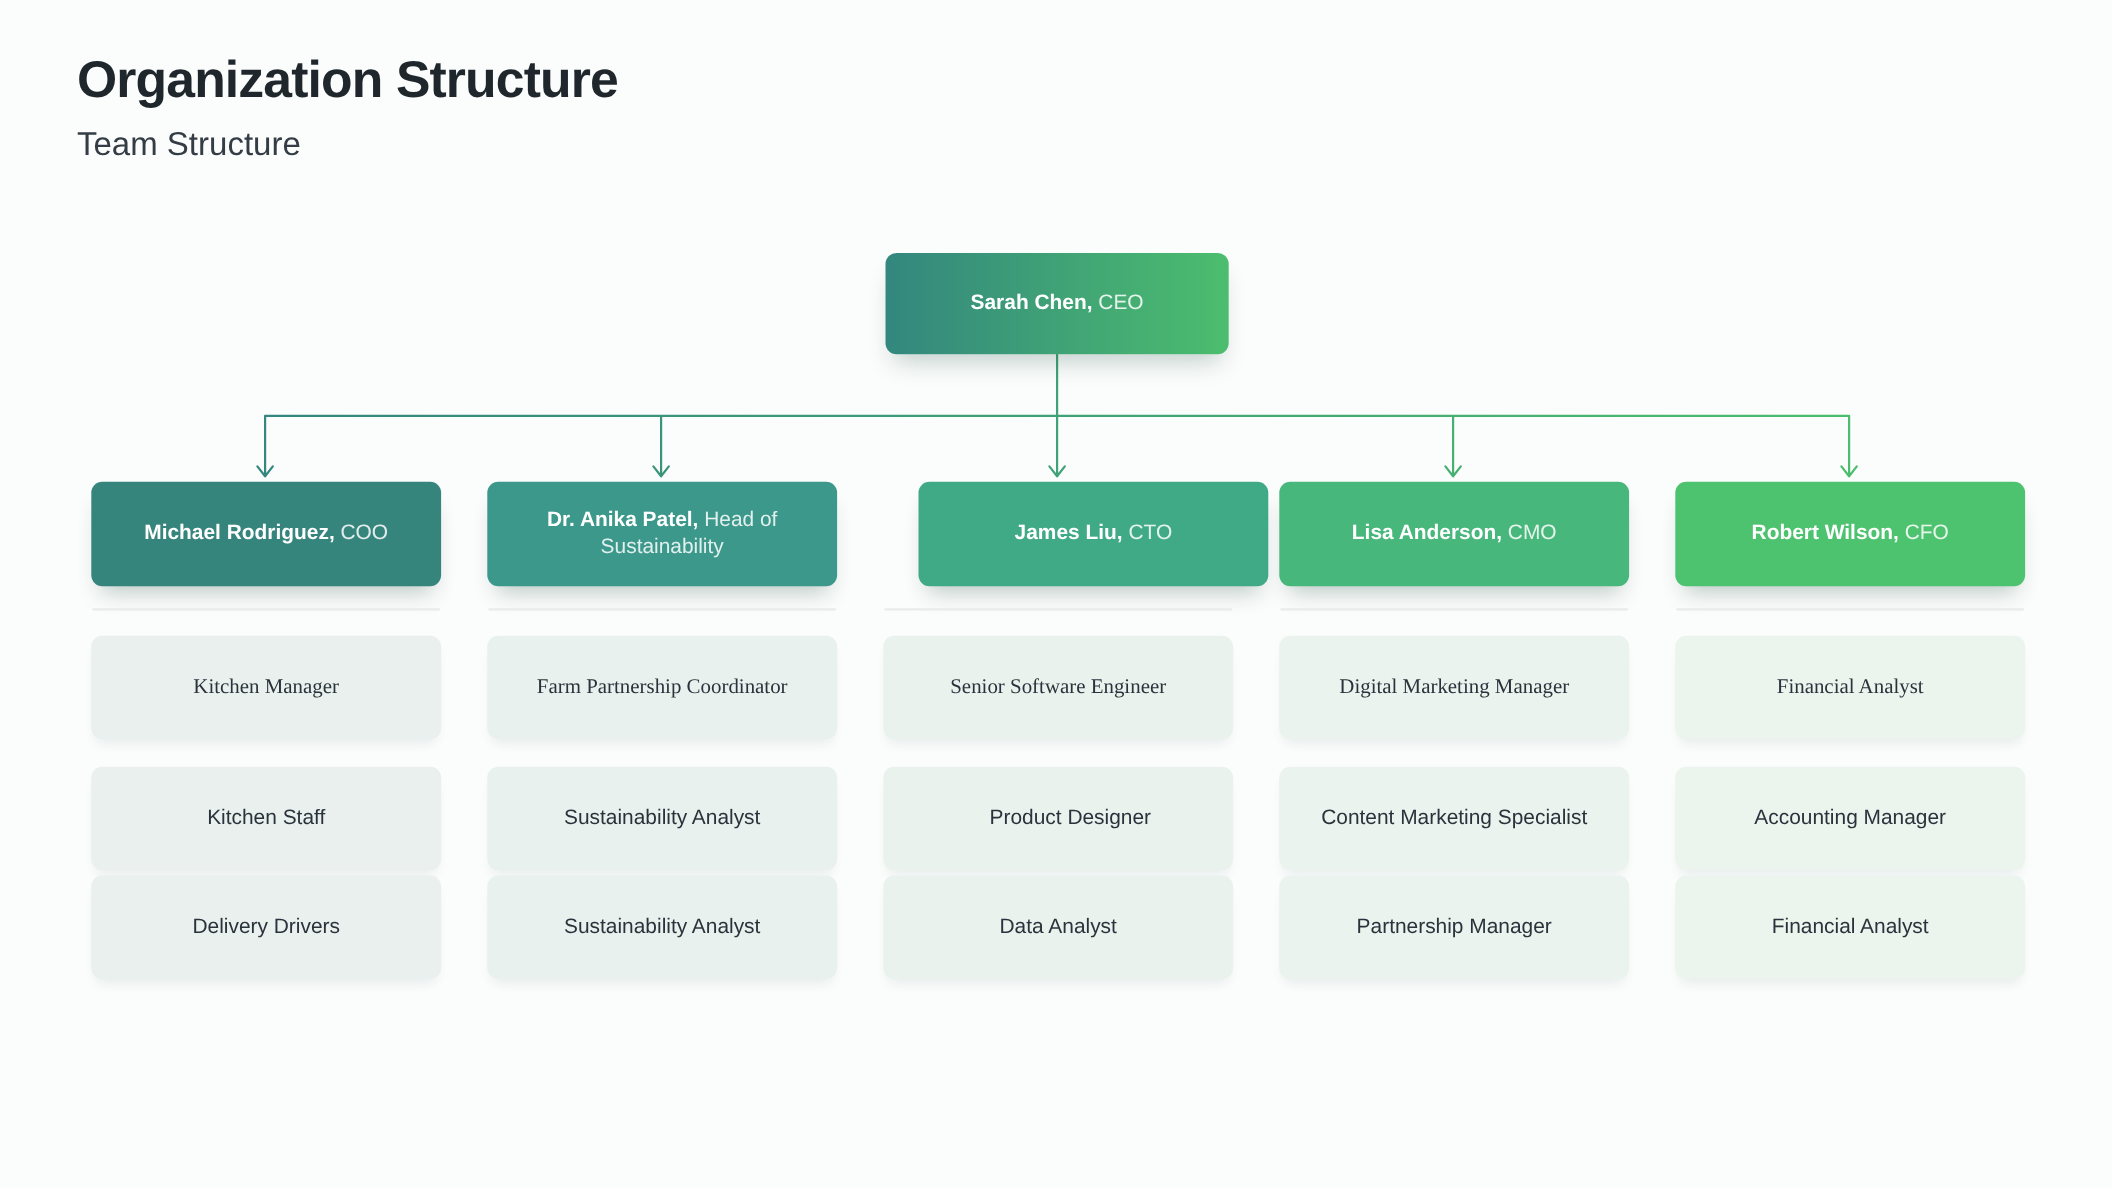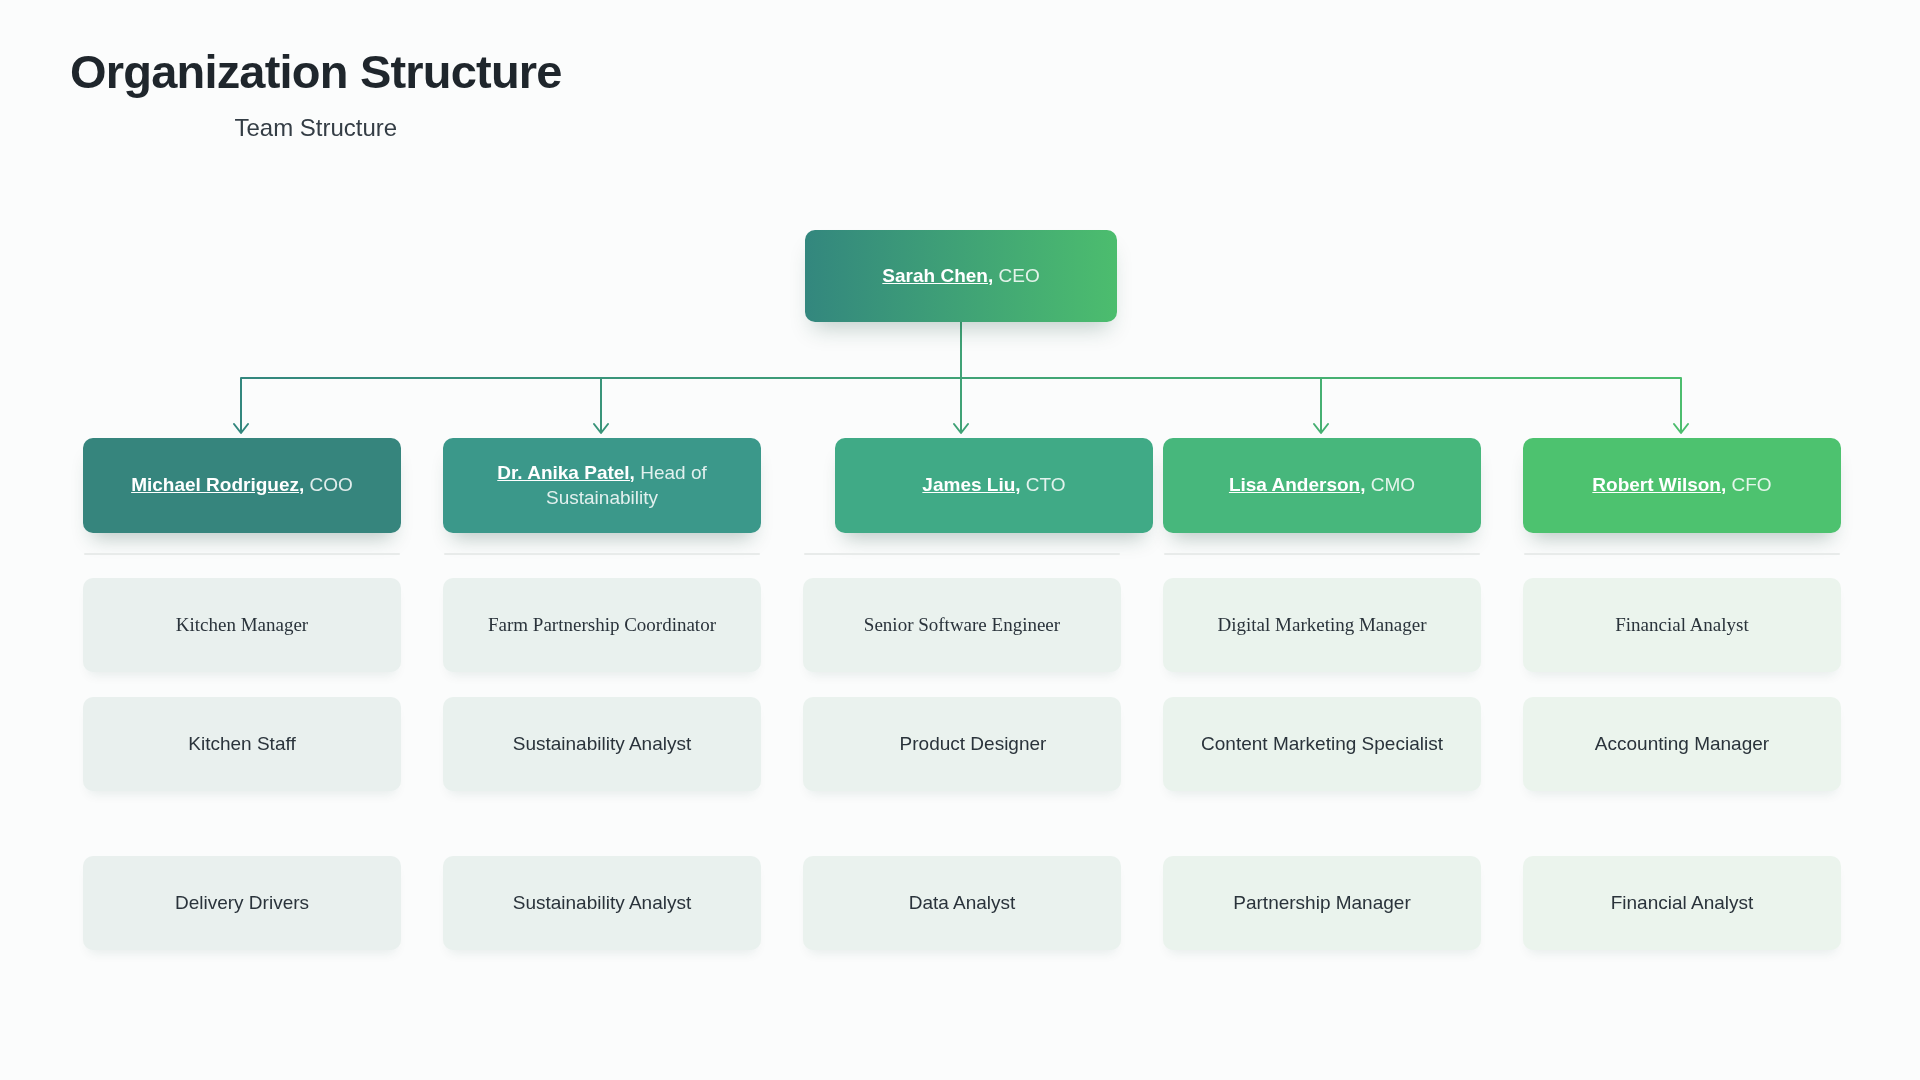--- a/index.html
+++ b/index.html
@@ -18,25 +18,24 @@
   .header { position: absolute; left: 70px; top: 44px; }
   .page-title {
     font-size: 47px;
     font-weight: 700;
     letter-spacing: -0.8px;
     color: #1F262C;
     line-height: 1.2;
   }
   .page-subtitle {
     margin-top: 14px;
-    font-size: 24px;
+    font-size: 30px;
     font-weight: 400;
     color: #343D45;
     line-height: 1.2;
-    text-align: center;
   }
 
   
   .chart { position: absolute; inset: 0; }
 
   .connectors {
     position: absolute;
     left: 0; top: 0;
     width: 1920px; height: 1080px;
     pointer-events: none;
@@ -46,21 +45,21 @@
     position: absolute;
     display: flex;
     align-items: center;
     justify-content: center;
     text-align: center;
     border-radius: 10px;
     color: #ffffff;
     font-size: 19px;
     line-height: 1.3;
   }
-  .node .name { font-weight: 700; text-decoration: underline; }
+  .node .name { font-weight: 700; }
   .node .role { font-weight: 400; color: rgba(255,255,255,0.85); }
 
   .root-node {
     left: 805px; top: 230px;
     width: 312px; height: 92px;
     background: linear-gradient(90deg, var(--g1, #33877E), var(--g2, #4CBD6E));
     box-shadow: 0 14px 22px -8px rgba(20, 70, 55, 0.25);
     padding: 0 24px;
   }
 
@@ -96,21 +95,21 @@
     text-align: center;
     border-radius: 10px;
     padding: 0 26px;
     color: #2A333B;
     font-size: 19px;
     line-height: 1.3;
     box-shadow: 0 8px 12px -6px rgba(20, 70, 55, 0.10);
   }
   .report-0 { top: 578px; font-family: Liberation Serif, serif; }
   .report-1 { top: 697px; }
-  .report-2 { top: 856px; text-align: right; }
+  .report-2 { top: 796px; text-align: right; }
 </style>
 </head>
 <body>
 
 <div class="canvas" style="background: rgb(251, 252, 252);">
 
   <div class="header">
     <div class="page-title">Organization Structure</div>
     <div class="page-subtitle">Team Structure</div>
   </div>

